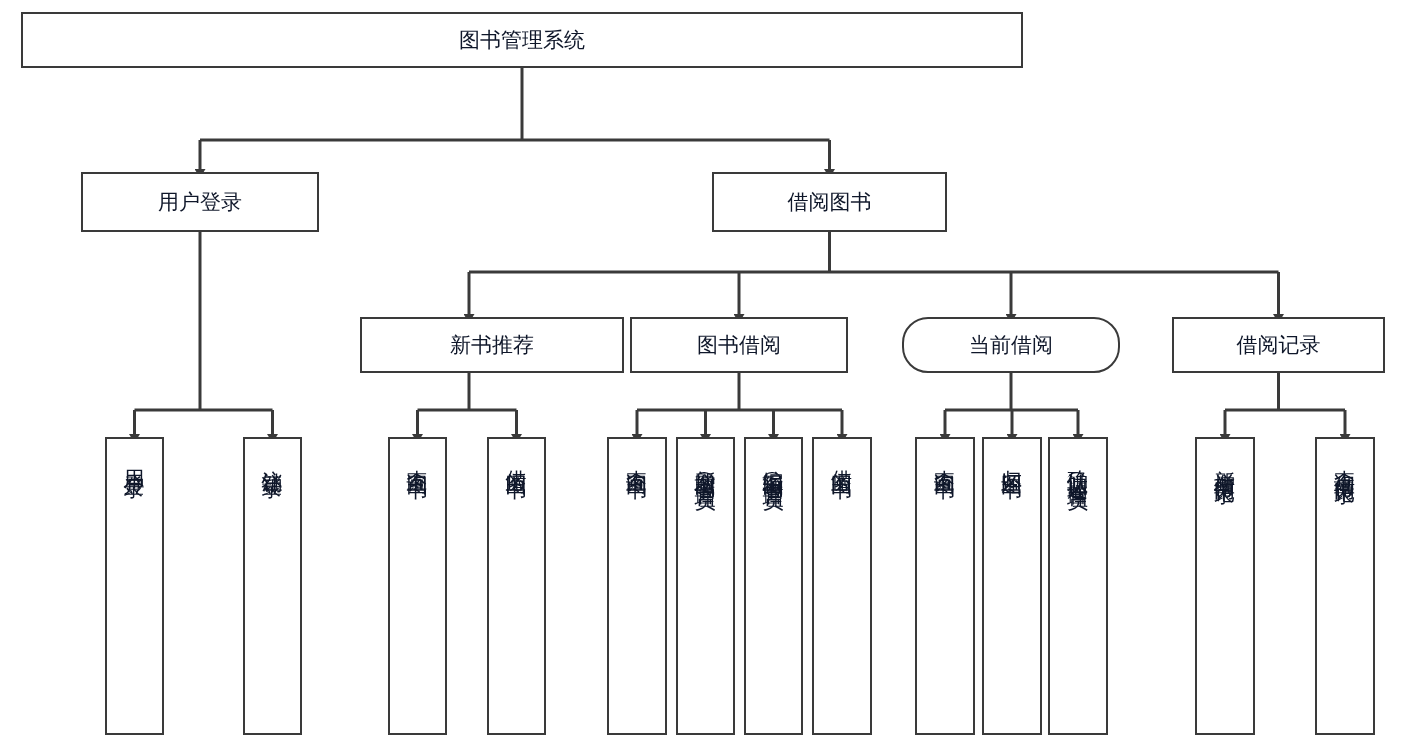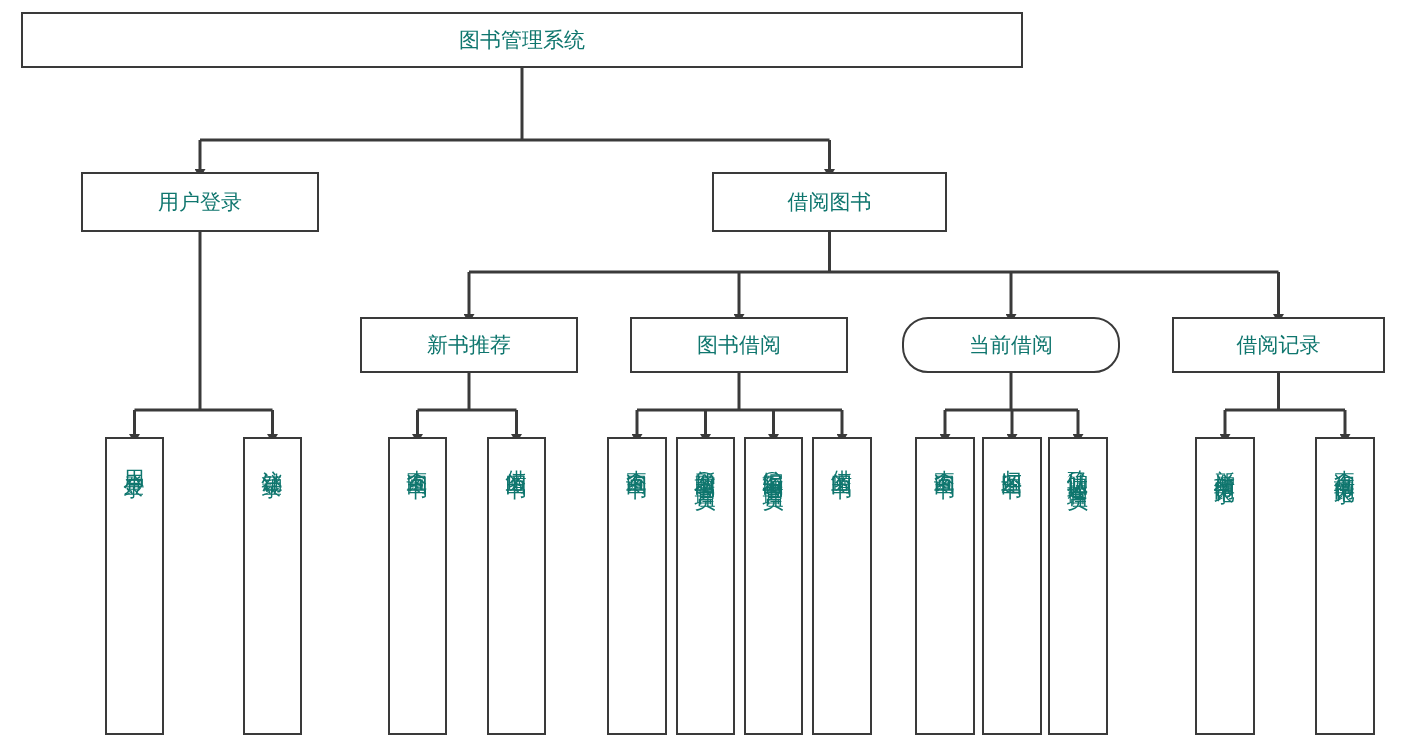--- a/index.html
+++ b/index.html
@@ -29,21 +29,21 @@
     position: absolute;
     box-sizing: border-box;
     background: #ffffff;
     border: 2px solid #3a3a3a;
     display: flex;
     align-items: center;
     justify-content: center;
     overflow: hidden;
   }
   .node .label {
-    color: #0f766e;
+    color: #0f172a;
     text-align: center;
     line-height: 1.18;
     white-space: nowrap;
   }
   .node.horiz .label {
     font-size: 21px;
   }
   .node.vert {
     align-items: flex-start;
     padding-top: 14px;
@@ -114,21 +114,21 @@
   <div id="node-layer">
       <div class="node horiz" style="left: 21px; top: 12px; width: 1002px; height: 56px;">
         <div class="label">图书管理系统</div>
       </div>
       <div class="node horiz" style="left: 81px; top: 172px; width: 238px; height: 60px;">
         <div class="label">用户登录</div>
       </div>
       <div class="node horiz" style="left: 712px; top: 172px; width: 235px; height: 60px;">
         <div class="label">借阅图书</div>
       </div>
-      <div class="node horiz" style="left: 360px; top: 317px; width: 218px; height: 56px;">
+      <div class="node horiz" style="left: 360px; top: 317px; width: 264px; height: 56px;">
         <div class="label">新书推荐</div>
       </div>
       <div class="node horiz" style="left: 630px; top: 317px; width: 218px; height: 56px; align-items: center;">
         <div class="label">图书借阅</div>
       </div>
       <div class="node horiz" style="left: 902px; top: 317px; width: 218px; height: 56px; border-radius: 26px;">
         <div class="label">当前借阅</div>
       </div>
       <div class="node horiz" style="left: 1172px; top: 317px; width: 213px; height: 56px;">
         <div class="label">借阅记录</div>

